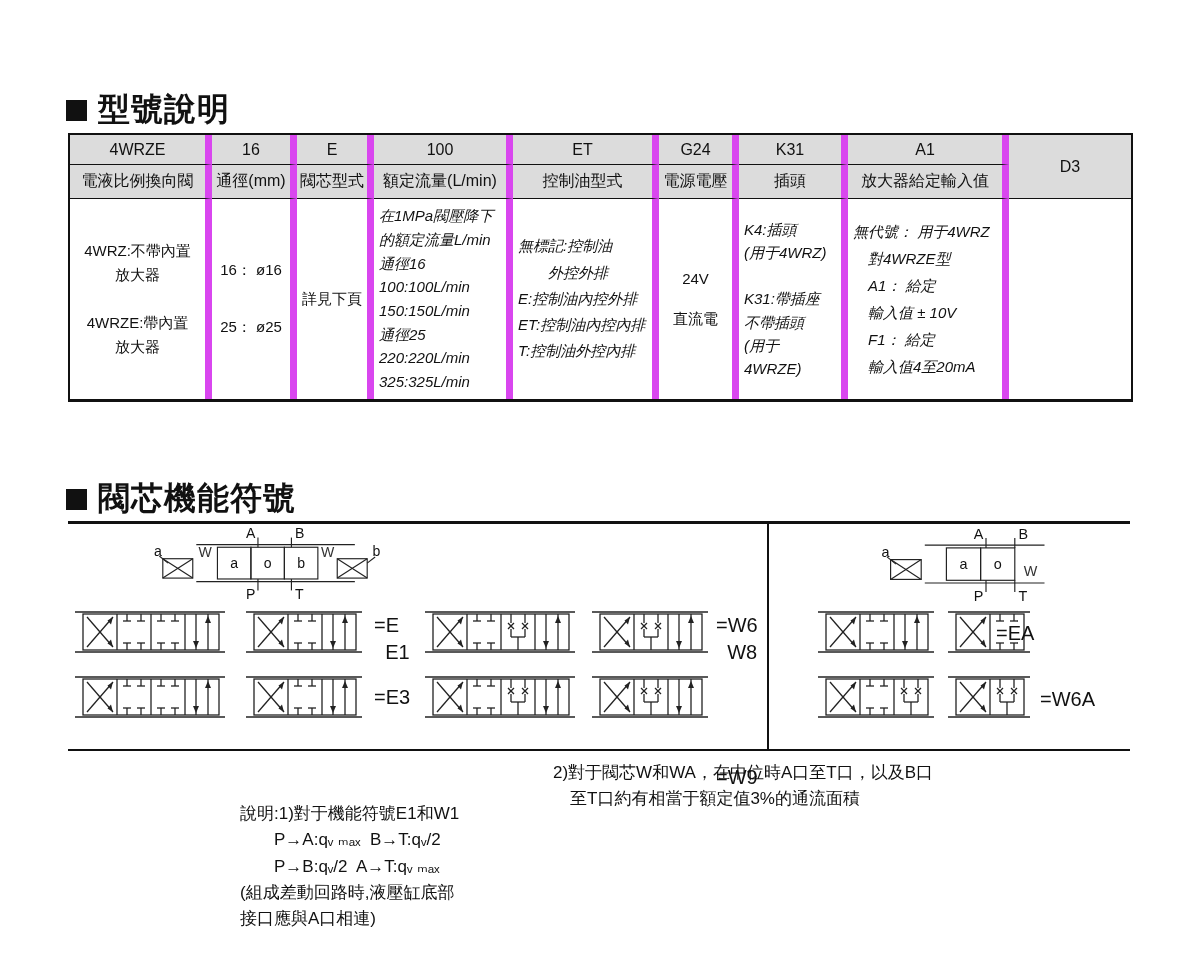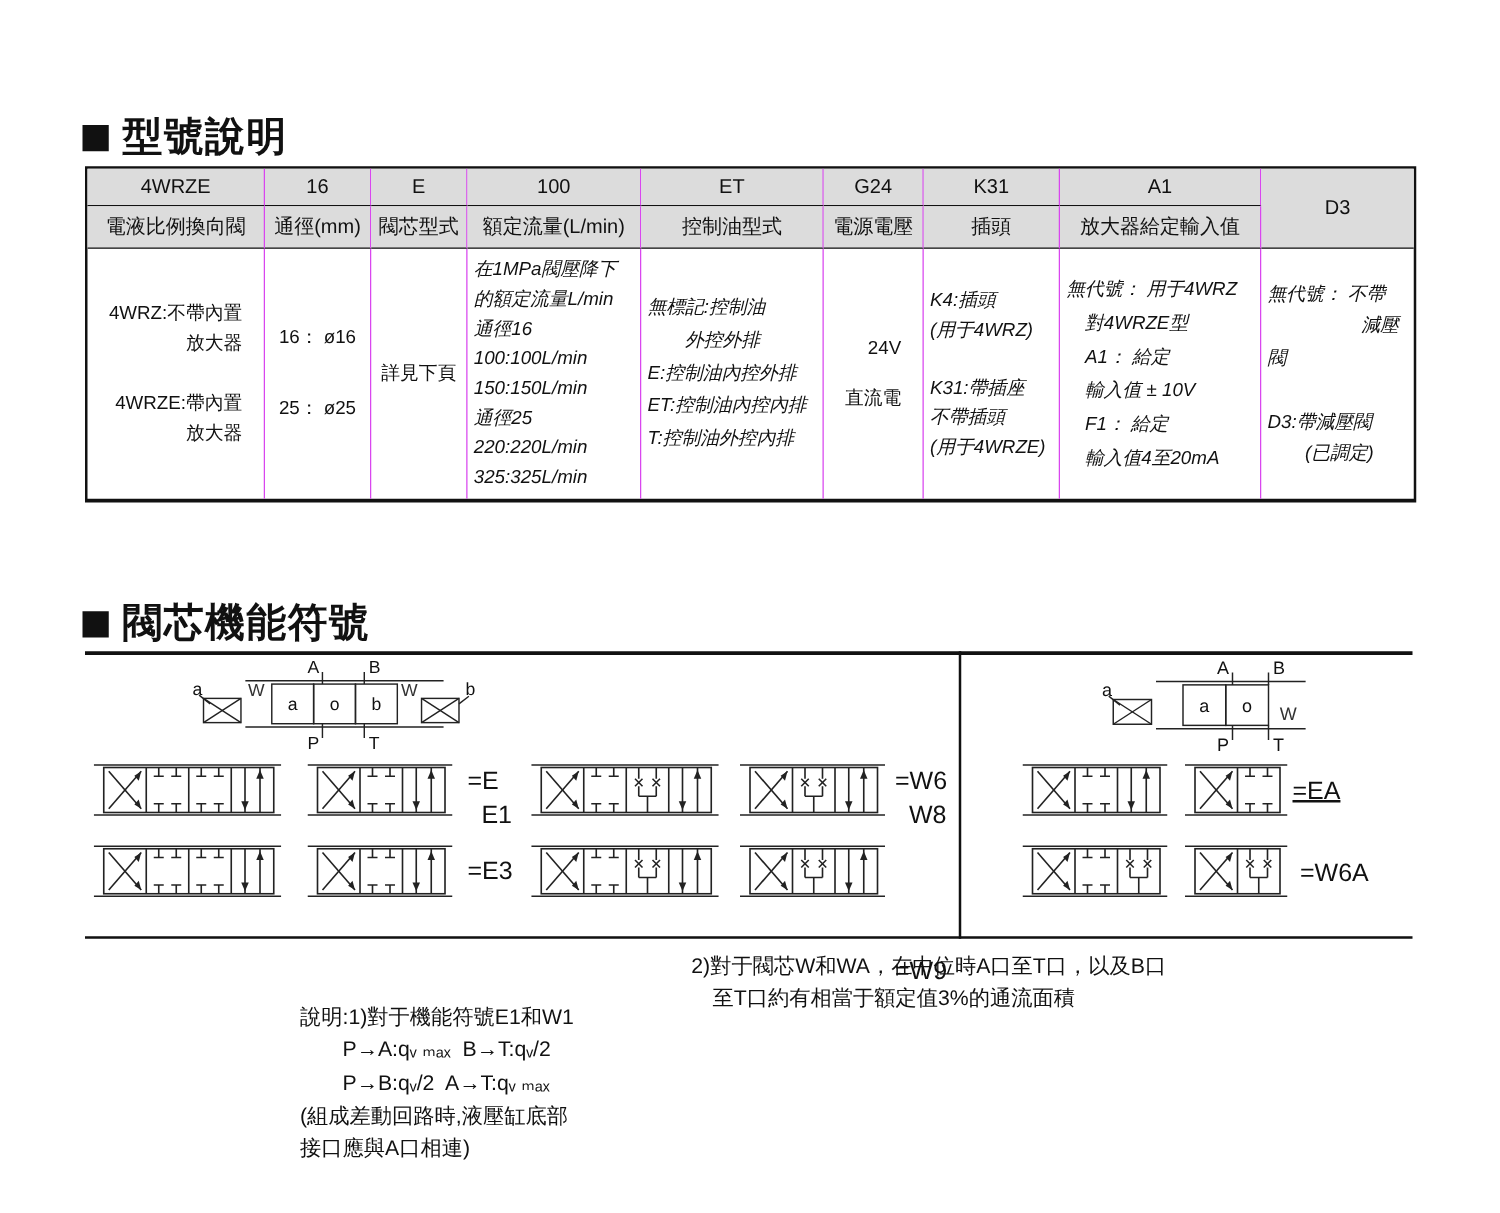--- a/index.html
+++ b/index.html
@@ -9,29 +9,29 @@
   .sec-title { position:absolute; display:flex; align-items:center; gap:11px;
                font-size:32px; font-weight:600; letter-spacing:1px; }
   .sec-title .sq { width:21px; height:21px; background:#111; flex:0 0 auto; }
 
   
   #model-table { position:absolute; left:68px; top:133px;
     display:grid;
     grid-template-columns:142px 85px 77px 139px 146px 80px 109px 161px 122px;
     grid-template-rows:30px 34px 200px;
     border:2px solid #111; border-bottom:3px solid #111; background:#fff; }
-  .cell { border-right:1px solid #d946ef; border-bottom:1px solid #111;
+  .cell { border-right:7px solid #d946ef; border-bottom:1px solid #111;
           display:flex; align-items:center; justify-content:center;
           font-size:16px; overflow:hidden; }
   .cell.lastcol { border-right:none; }
   .cell.bodyrow { border-bottom:none; align-items:center; }
   .hdr { background:#dcdcdc; }
   .d3cell { grid-column:9; grid-row:1 / span 2; border-right:none; font-size:16px; }
   .pre { white-space:pre-wrap; }
-  .b { font-size:15px; line-height:1.6; text-align:right; }
+  .b { font-size:15px; line-height:1.6; text-align:center; }
   .b.left { text-align:left; width:100%; padding:6px 5px;font-style:italic; }
   .vtop { align-items:flex-start; }
 
   
   .rule { position:absolute; background:#111; }
   .spool, .pilot { position:absolute; }
   .sym-label { position:absolute; font-size:20px; line-height:1.35; white-space:pre-wrap; }
   .note { position:absolute; font-size:17px; line-height:1.55; white-space:pre-wrap; }
 </style>
 </head>
@@ -148,27 +148,20 @@
 (用于4WRZE)</div>
     </div>
   <div class="cell bodyrow">
       <div class="pre b left" style="line-height:1.8">無代號： 用于4WRZ
 　對4WRZE型
 　A1： 給定
 　輸入值 ± 10V
 　F1： 給定
 　輸入值4至20mA</div>
     </div>
-  <div class="cell bodyrow lastcol">
-      <div class="pre b left" style="line-height:1.7">無代號： 不帶
-　　　　　減壓閥
-
-D3:帶減壓閥
-　　(已調定)</div>
-    </div>
 </div>
 
 <div class="sec-title" style="left:66px; top:477px;">
   <span class="sq"></span>
   <span>閥芯機能符號</span>
 </div>
 
 <div class="rule" style="left:68px; top:521px; width:1062px; height:3px;"></div>
 <div class="rule" style="left:767px; top:521px; width:2px; height:230px;"></div>
 <div class="rule" style="left:68px; top:749px; width:1062px; height:2px;"></div>
@@ -308,21 +301,21 @@
 <svg class="spool" style="left:948px; top:610px;" width="82" height="44" viewBox="0 0 82 44">
   <g stroke="#222" stroke-width="1.3" fill="none">
     <line x1="0" y1="2" x2="82" y2="2"></line>
       <line x1="0" y1="42" x2="82" y2="42"></line>
     <rect x="8" y="4" width="68" height="36"></rect>
     <line x1="42" y1="4" x2="42" y2="40"></line>
     <use href="#cellX" x="8" y="4"></use>
       <use href="#cellT" x="42" y="4"></use>
   </g>
 </svg>
-<div class="sym-label" style="left:1034px; top:620px;text-decoration:underline;">=EA</div>
+<div class="sym-label" style="left:996px; top:620px;">=EA</div>
 
 <svg class="spool" style="left:75px; top:675px;" width="150" height="44" viewBox="0 0 150 44">
   <g stroke="#222" stroke-width="1.3" fill="none">
     <line x1="0" y1="2" x2="150" y2="2"></line>
       <line x1="0" y1="42" x2="150" y2="42"></line>
     <rect x="8" y="4" width="136" height="36"></rect>
     <line x1="42" y1="4" x2="42" y2="40"></line>
       <line x1="76" y1="4" x2="76" y2="40"></line>
       <line x1="110" y1="4" x2="110" y2="40"></line>
     <use href="#cellX" x="8" y="4"></use>

